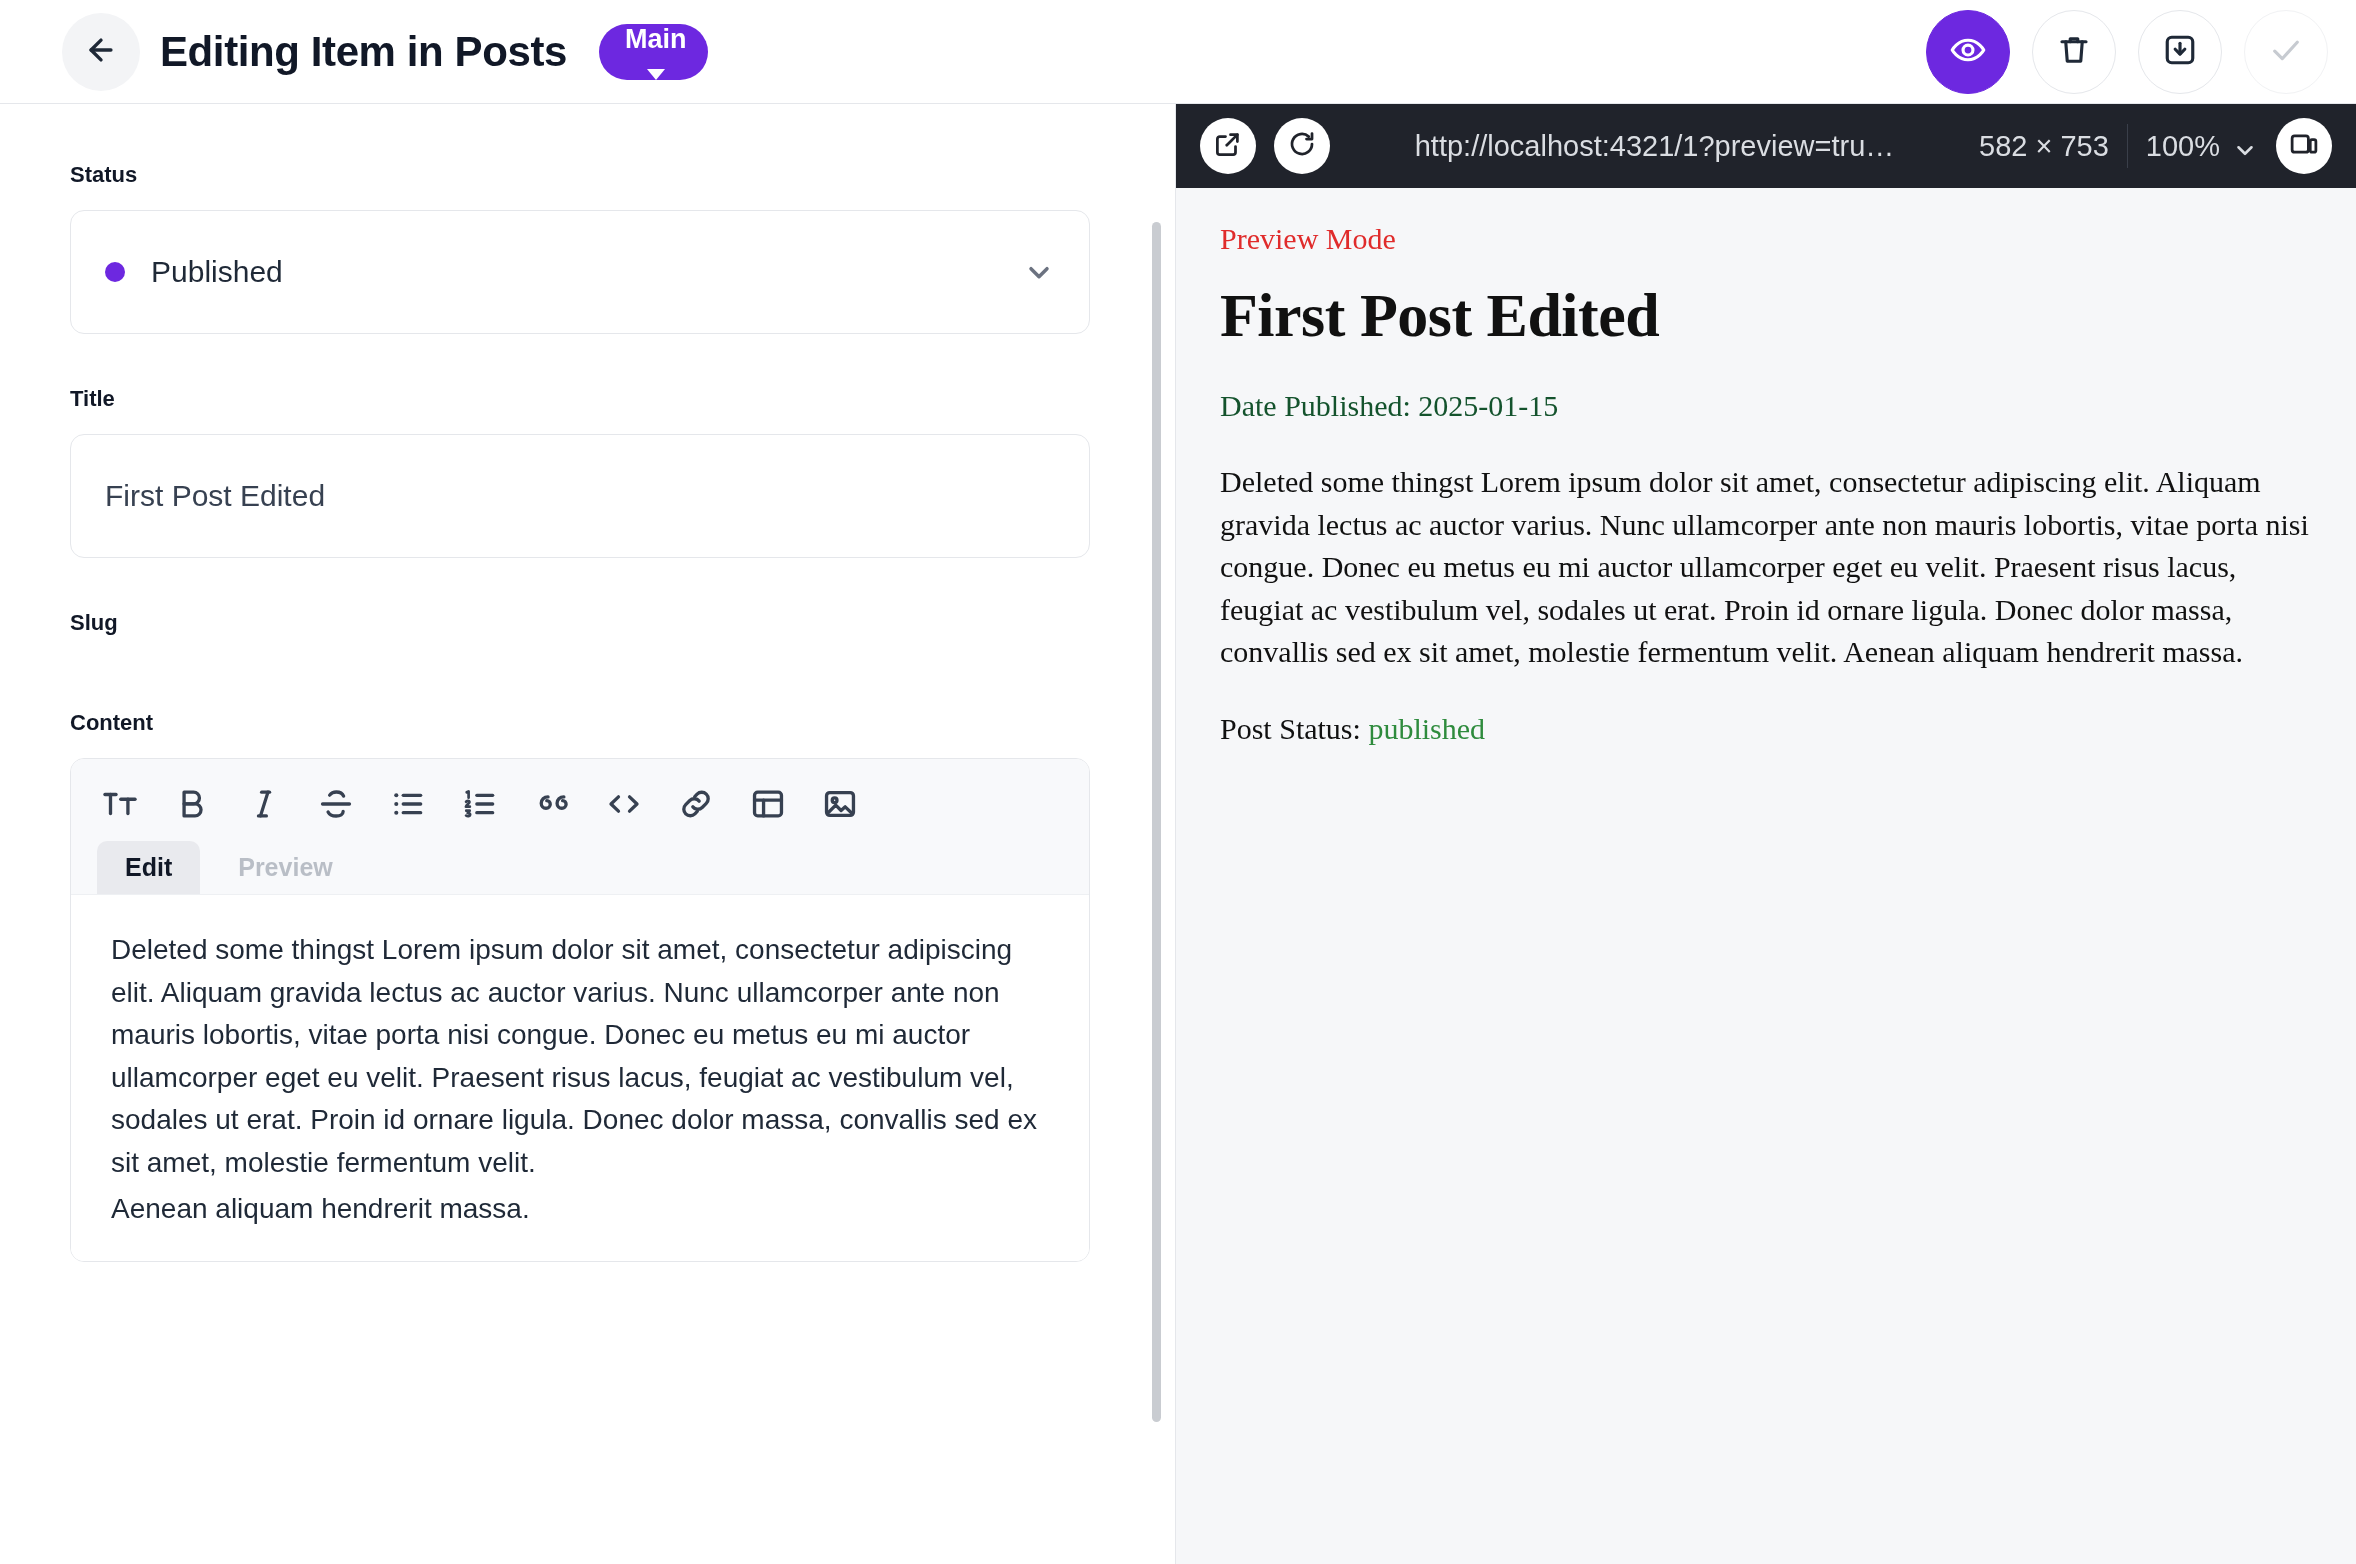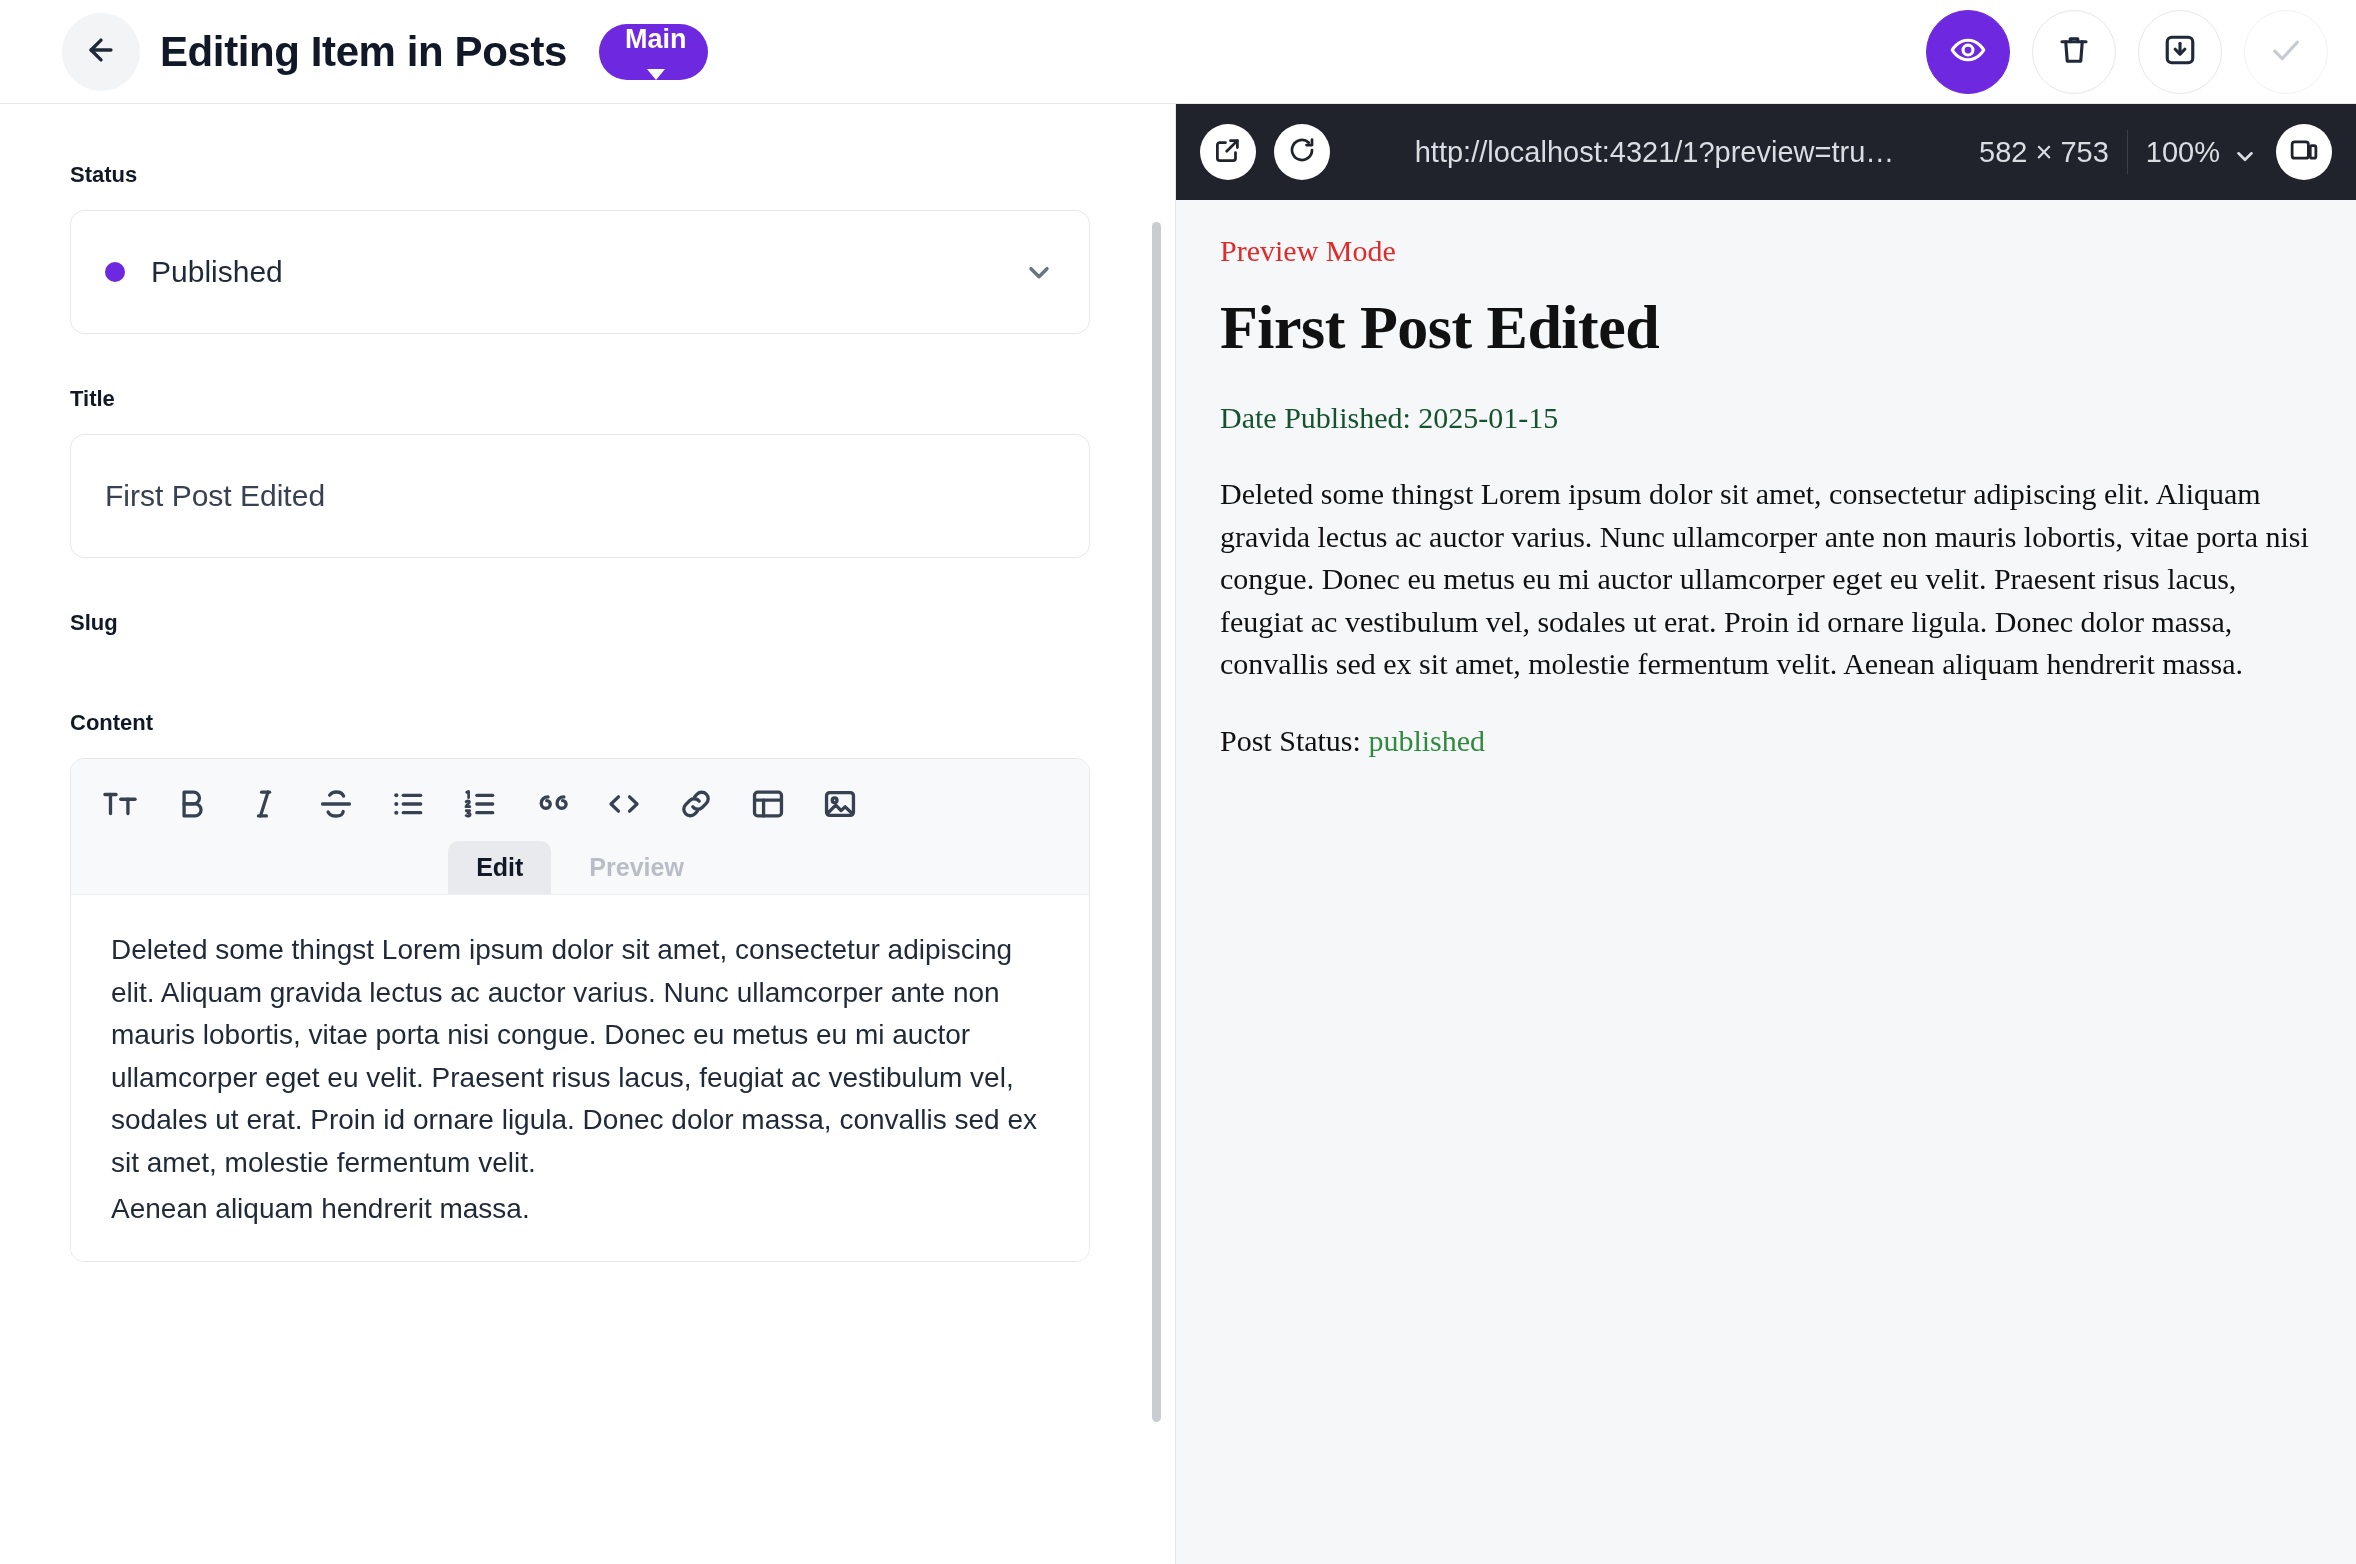--- a/index.html
+++ b/index.html
@@ -151,21 +151,21 @@
     padding-bottom: 14px;
   }
   .tool-icon {
     width: 46px; height: 46px;
     display: flex; align-items: center; justify-content: center;
     cursor: pointer;
   }
   .tool-icon svg { width: 38px; height: 38px; stroke: #374151; fill: none; stroke-width: 2.1; stroke-linecap: round; stroke-linejoin: round; }
   .tool-icon .filled { fill: #374151; stroke: none; }
 
-  .tab-row { display: flex; gap: 10px; padding-bottom: 0; justify-content: center; }
+  .tab-row { display: flex; gap: 10px; padding-bottom: 0; }
   .tab {
     padding: 12px 28px;
     font-size: 25px;
     border-radius: 10px 10px 0 0;
     cursor: pointer;
     color: #6b7280;
     font-weight: bold;
   }
   .tab.active { background: #e9eaee; color: #111827; }
   .tab.inactive { color: #b9bec6; }
@@ -194,21 +194,21 @@
 
   
   .preview-pane {
     flex: 1 1 auto;
     background: #f6f7f9;
     display: flex;
     flex-direction: column;
     border-left: 1px solid #e5e7eb;
   }
   .preview-bar {
-    height: 96px;
+    height: 84px;
     background: #20232b;
     display: flex;
     align-items: center;
     padding: 0 24px;
     gap: 18px;
     color: #e5e7eb;
   }
   .pb-circle {
     width: 56px; height: 56px;
     border-radius: 50%;

